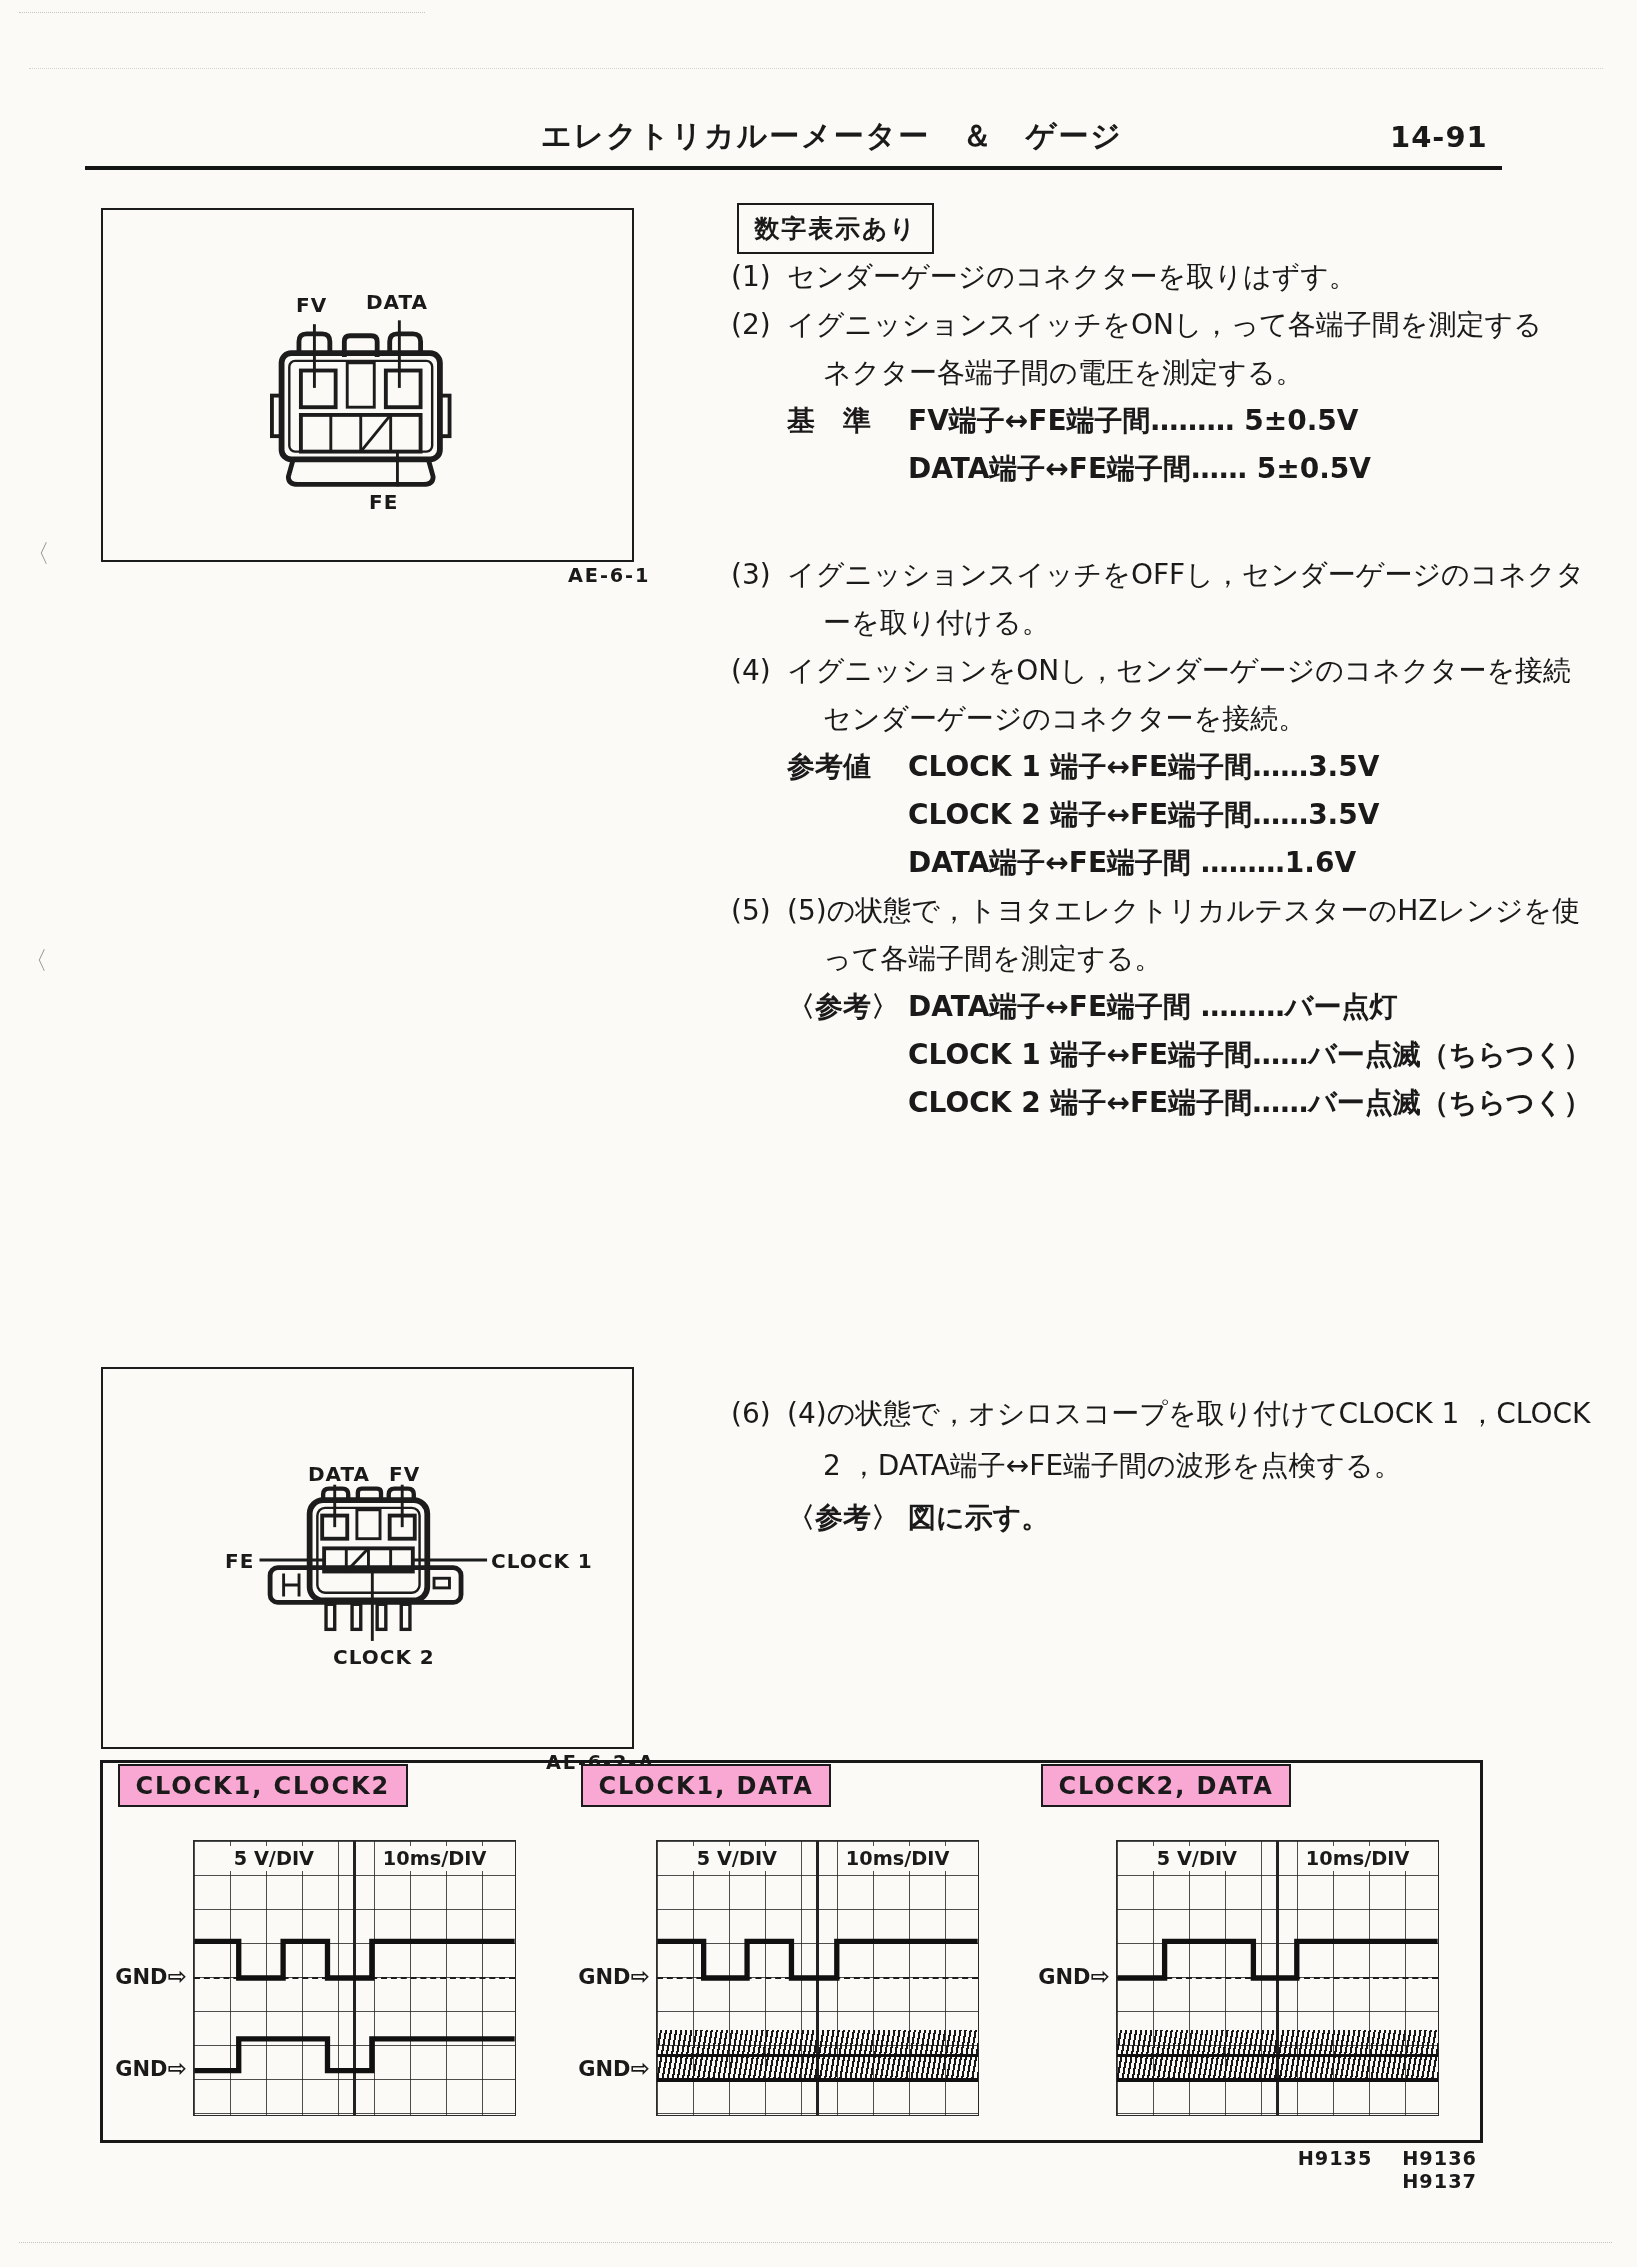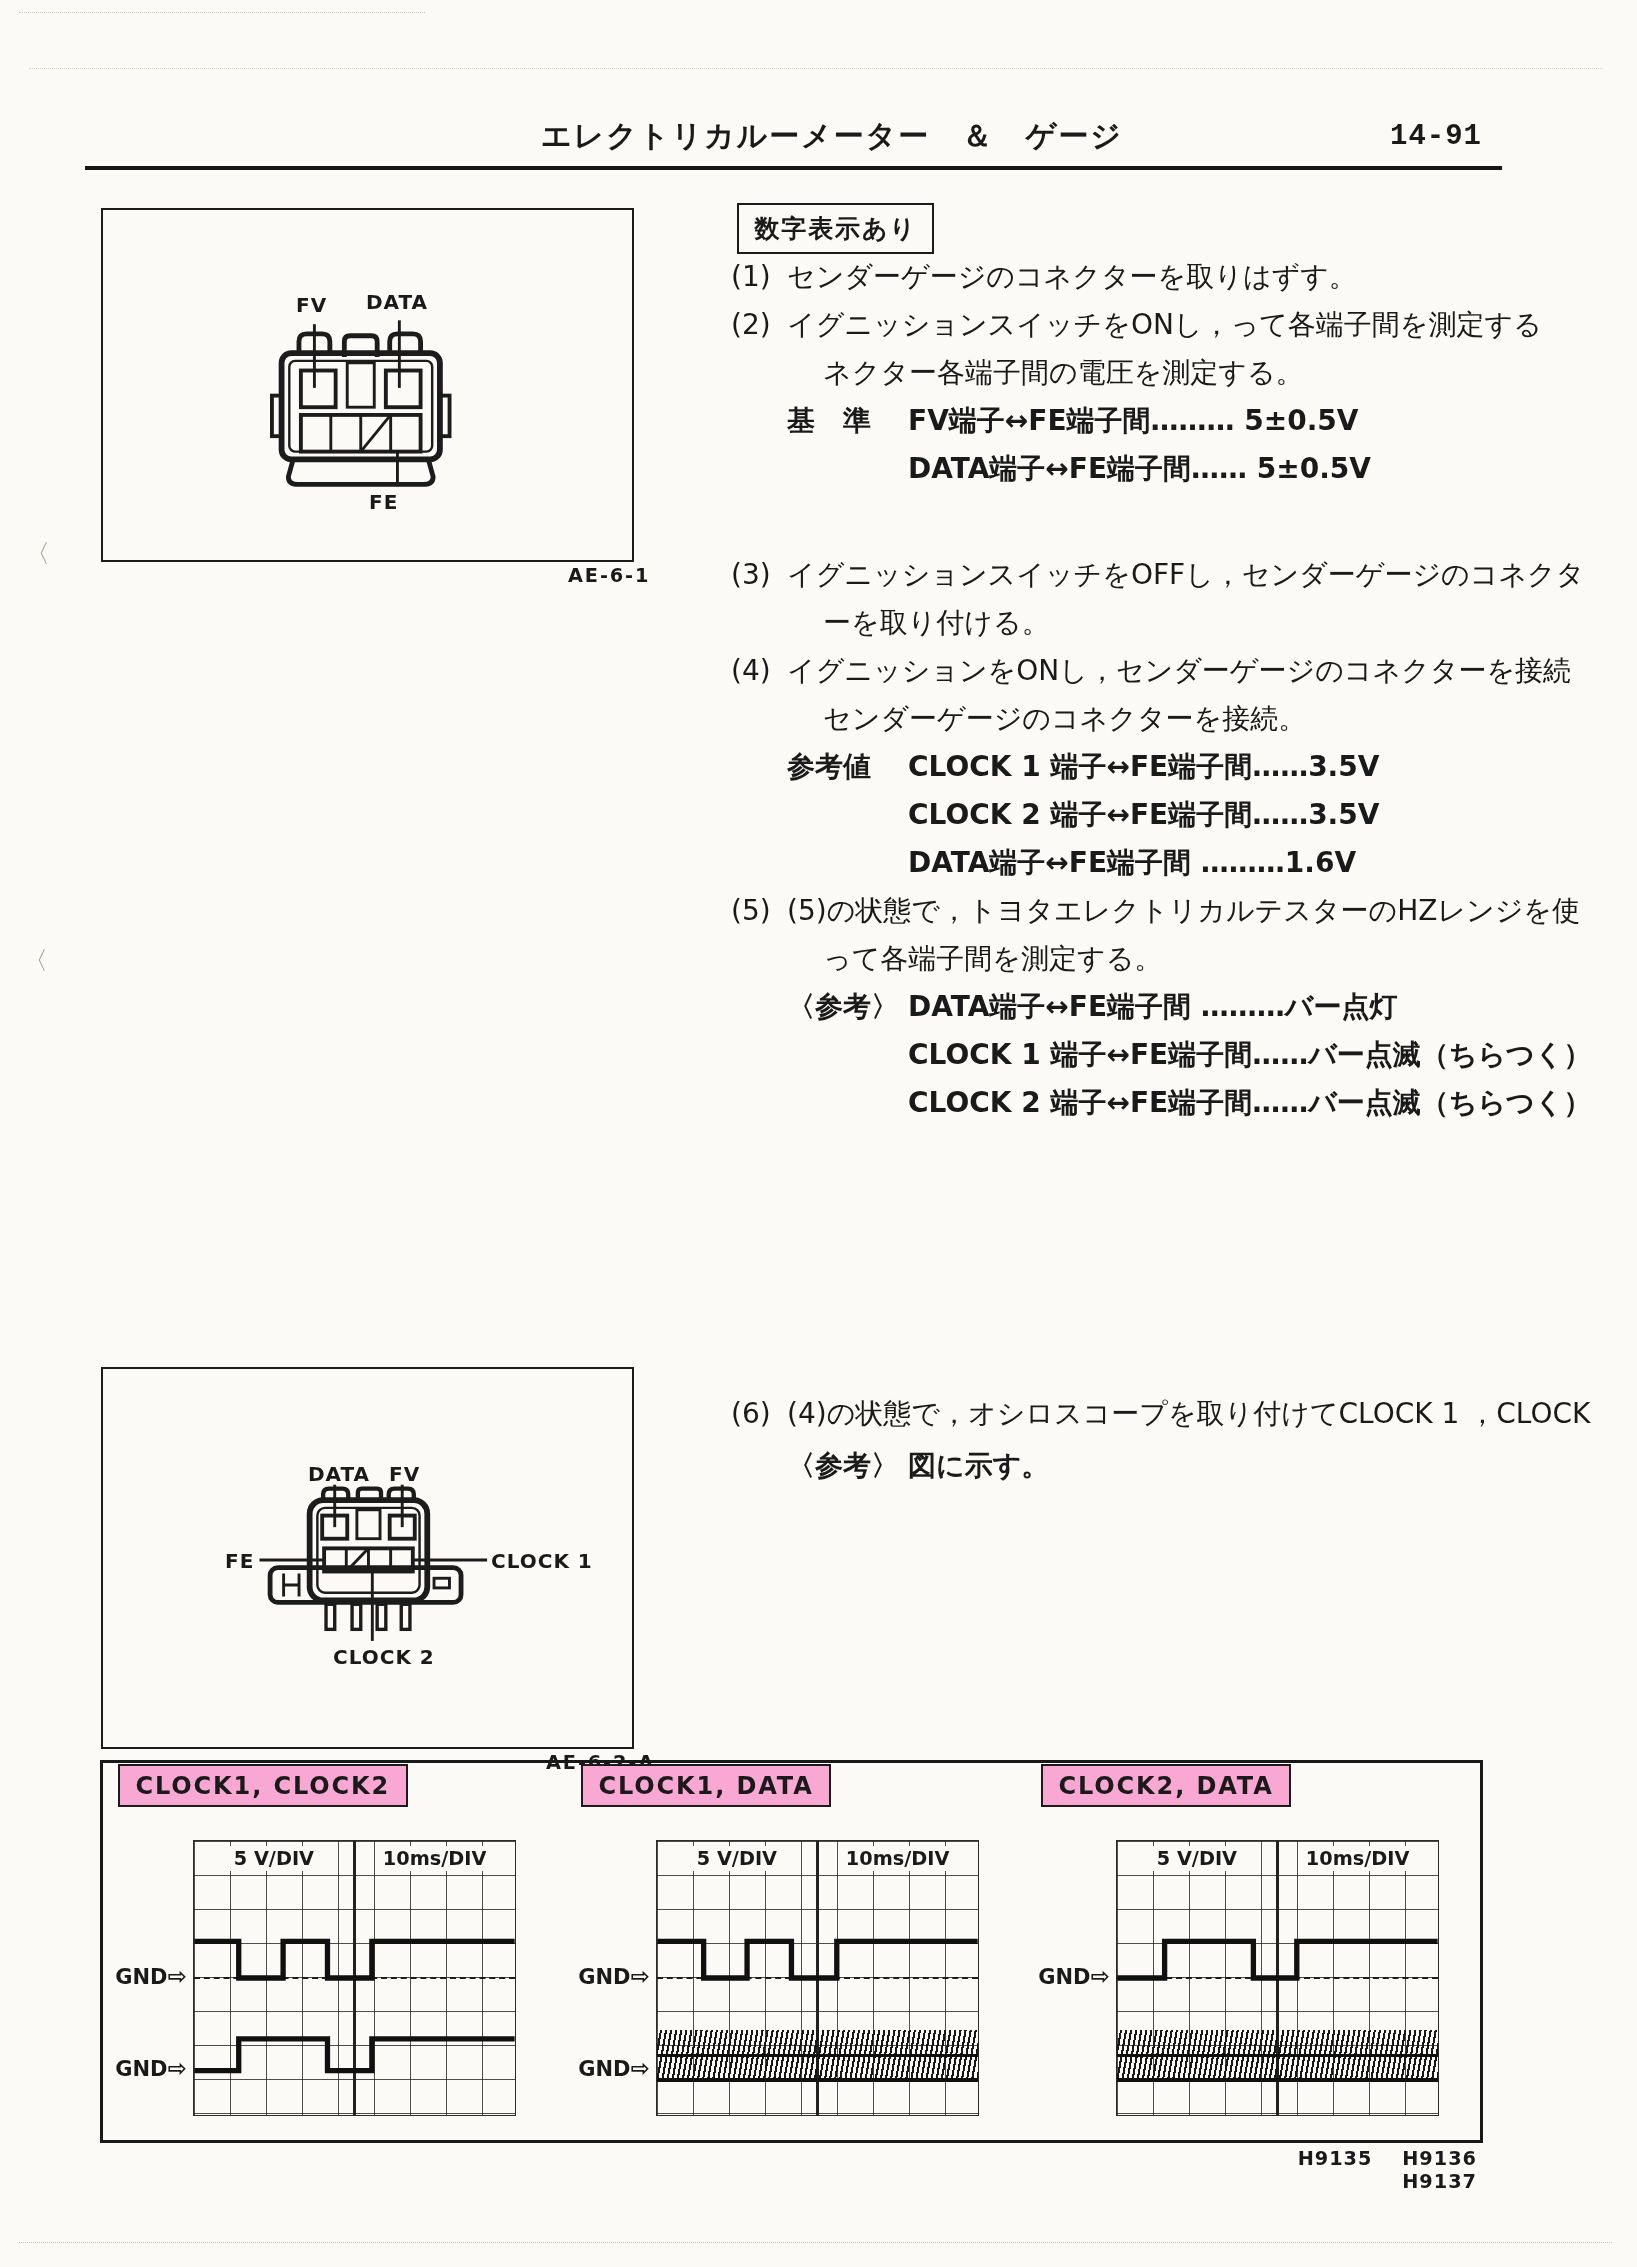--- a/index.html
+++ b/index.html
@@ -6,21 +6,21 @@
   body{
     width:1638px;height:2267px;position:relative;
     background:#fbfaf6;color:#1a1a1a;
     font-family:"DejaVu Sans","Liberation Sans",sans-serif;
     overflow:hidden;
   }
   .abs{position:absolute;}
   
   .title{left:541px;top:116px;width:502px;text-align:center;
     font-size:30px;font-weight:bold;letter-spacing:1.9px;white-space:nowrap;}
-  .pageno{left:1390px;top:120px;font-size:29px;font-weight:bold;letter-spacing:1px;font-family:Liberation Mono, monospace;}
+  .pageno{left:1390px;top:120px;font-size:29px;font-weight:bold;letter-spacing:1px;}
   .hrule{left:85px;top:166px;width:1417px;height:3.9px;background:#151515;}
   
   .figbox{border:2.9px solid #1c1c1c;background:transparent;}
   .box1{left:101px;top:208px;width:529px;height:350px;}
   .box2{left:101px;top:1367px;width:529px;height:378px;}
   .figcap{font-size:19.3px;font-weight:bold;letter-spacing:1.9px;}
   .dlabel{position:absolute;font-size:20px;font-weight:bold;letter-spacing:1px;white-space:nowrap;}
   svg.cdraw{position:absolute;left:0;top:0;}
   svg.cdraw *{stroke:#1c1c1c;fill:none;}
   
@@ -125,20 +125,21 @@
     <div class="row spec"><span class="txt">CLOCK 2 端子↔FE端子間……3.5V</span></div>
     <div class="row spec"><span class="txt">DATA端子↔FE端子間 ………1.6V</span></div>
     <div class="row step"><span class="num">(5)</span><span class="txt">(5)の状態で，トヨタエレクトリカルテスターのHZレンジを使</span></div>
     <div class="row cont"><span class="txt">って各端子間を測定する。</span></div>
     <div class="row spec"><span class="label">〈参考〉</span><span class="txt">DATA端子↔FE端子間 ………バー点灯</span></div>
     <div class="row spec"><span class="txt">CLOCK 1 端子↔FE端子間……バー点滅（ちらつく）</span></div>
     <div class="row spec"><span class="txt">CLOCK 2 端子↔FE端子間……バー点滅（ちらつく）</span></div>
   </div>
 <div class="abs proc proc2" id="proc2" style="left:731px;top:1388px;width:801px;">
     <div class="row step"><span class="num">(6)</span><span class="txt">(4)の状態で，オシロスコープを取り付けてCLOCK 1 ，CLOCK</span></div>
+    <div class="row cont"><span class="txt">2 ，DATA端子↔FE端子間の波形を点検する。</span></div>
     <div class="row spec"><span class="label">〈参考〉</span><span class="txt">図に示す。</span></div>
   </div>
 
 <div class="abs figbox box2">
   <svg class="cdraw" width="529" height="378" viewBox="0 0 548 392">
     <path d="M228,138 v-8 q0,-6 6,-6 h14 q6,0 6,6 v8" stroke-width="4.5"></path>
     <path d="M296,138 v-8 q0,-6 6,-6 h14 q6,0 6,6 v8" stroke-width="4.5"></path>
     <path d="M264,138 v-10 q0,-4 4,-4 h16 q4,0 4,4 v10" stroke-width="4.5"></path>
     <rect x="214" y="136" width="122" height="104" rx="14" stroke-width="6"></rect>
     <rect x="222" y="144" width="106" height="88" rx="8" stroke-width="2.5"></rect>

